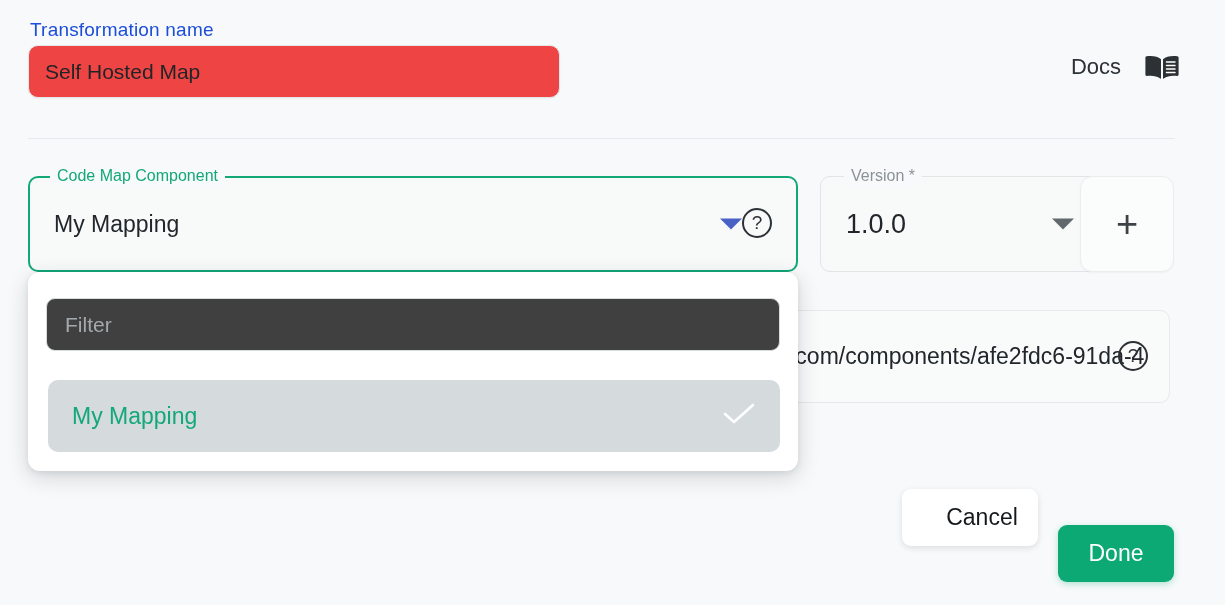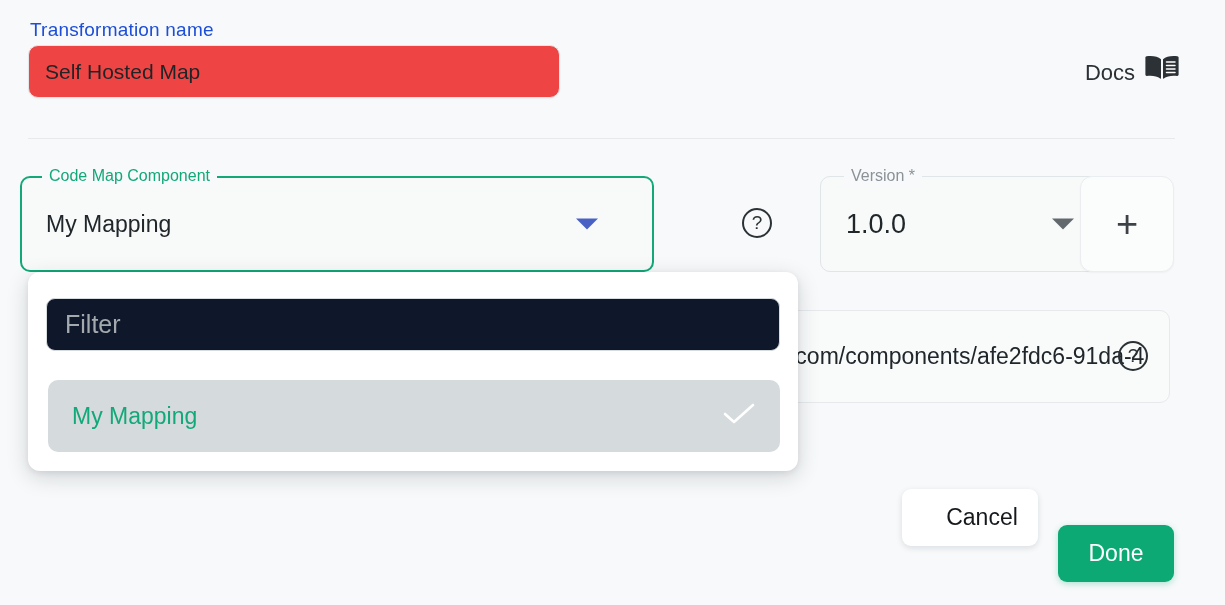--- a/index.html
+++ b/index.html
@@ -23,32 +23,32 @@
     background: #ef4444;
     border: 1px solid #e3e7ea;
     border-radius: 10px;
     box-shadow: 0 1px 2px rgba(16,24,40,.04);
     display: flex; align-items: center;
     padding: 0 16px;
     font-size: 21px; color: #1f2427;
   }
   .docs {
     position: absolute; right: 46px; top: 54px;
-    display: flex; align-items: flex-end; gap: 10px;
+    display: flex; align-items: flex-start; gap: 24px;
     font-size: 22px; color: #2b3135;
   }
   .book-icon { display: block; }
 
   .divider {
     position: absolute; left: 28px; top: 138px;
     width: 1147px; height: 1px; background: #e6eaed;
   }
 
   
-  .cmc-wrap { position: absolute; left: 20px; top: 176px; width: 634px; height: 96px; }
+  .cmc-wrap { position: absolute; left: 28px; top: 176px; width: 770px; height: 96px; }
   .cmc-field {
     position: absolute; inset: 0;
     border: 2px solid #12a877;
     border-radius: 10px;
     background: #f8fafa;
   }
   .cmc-notch {
     position: absolute; left: 22px; top: -11px;
     background: #f7f9fa;
     padding: 0 7px;
@@ -120,23 +120,23 @@
   .dropdown {
     position: absolute; left: 28px; top: 272px;
     width: 770px; height: 199px;
     background: #ffffff; border-radius: 12px;
     box-shadow: 0 6px 22px rgba(16,24,40,.16), 0 2px 6px rgba(16,24,40,.08);
     z-index: 20;
   }
   .filter-input {
     position: absolute; left: 18px; top: 26px;
     width: 734px; height: 53px;
-    background: #0f172a; border: 1.5px solid #d7dcdf; border-radius: 9px;
+    background: #404040; border: 1.5px solid #d7dcdf; border-radius: 9px;
     display: flex; align-items: center; padding: 0 18px;
-    font-size: 25px; color: #a3a9ad;
+    font-size: 21px; color: #a3a9ad;
   }
   .option-row {
     position: absolute; left: 20px; top: 108px;
     width: 732px; height: 72px;
     background: #d5dadd; border-radius: 10px;
     display: flex; align-items: center;
     padding: 0 24px;
   }
   .option-label { font-size: 23px; color: #12a877; }
   .check { margin-left: auto; }

